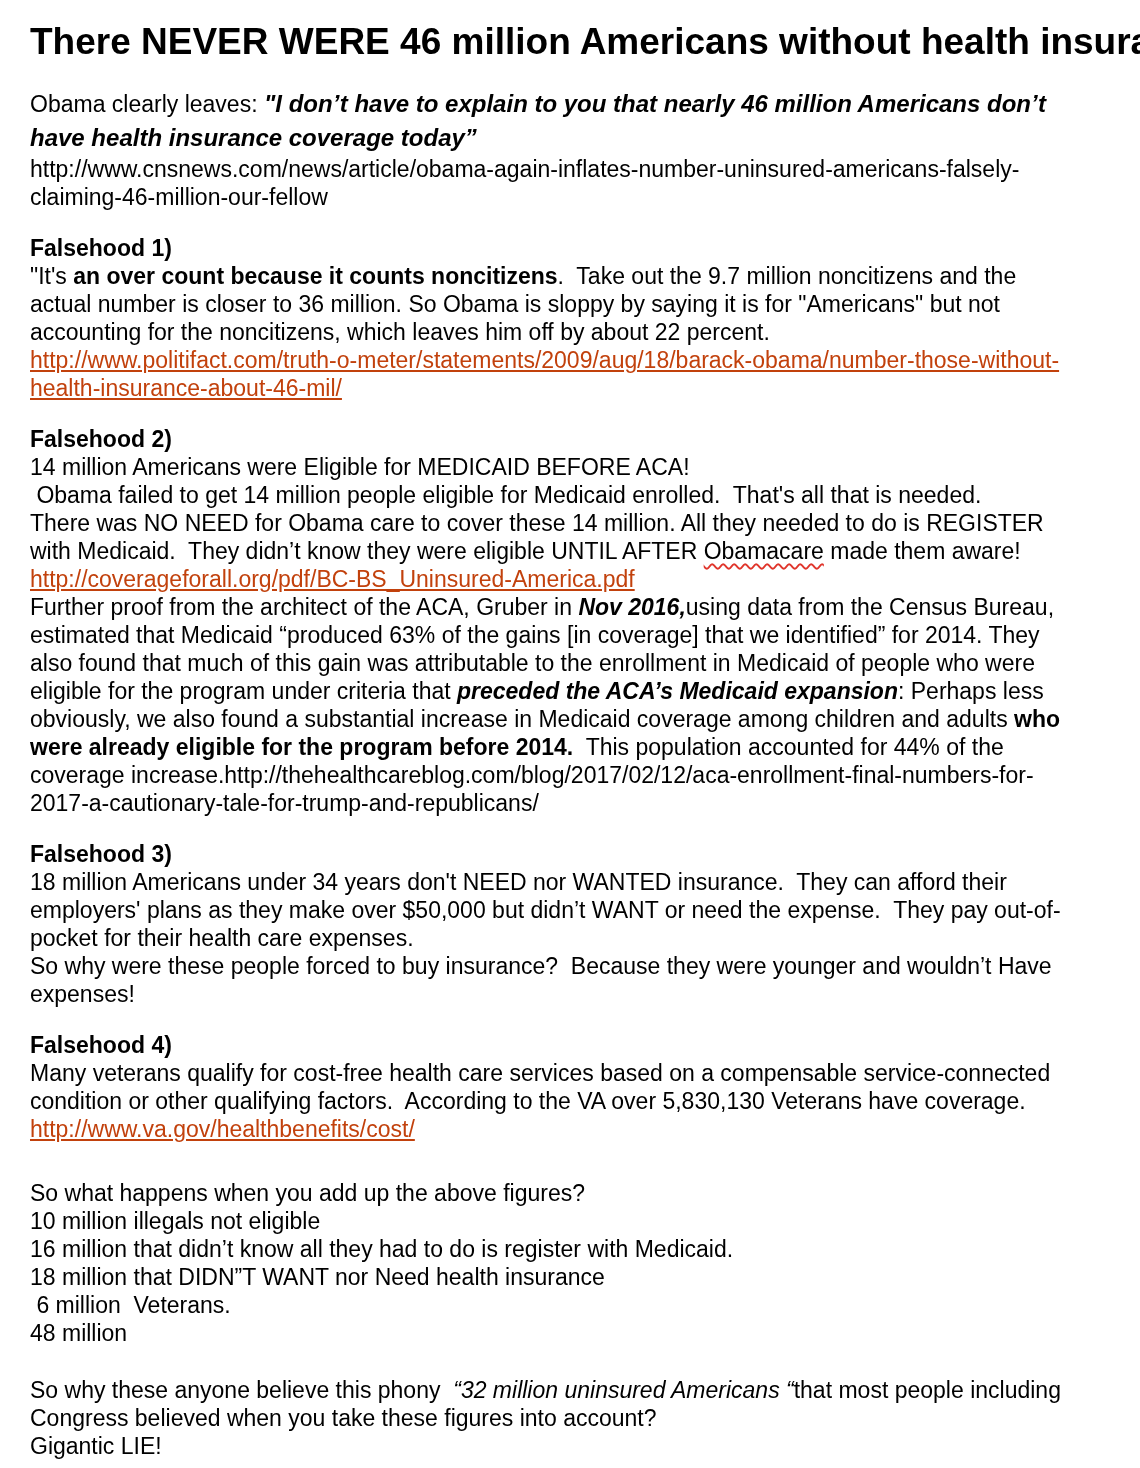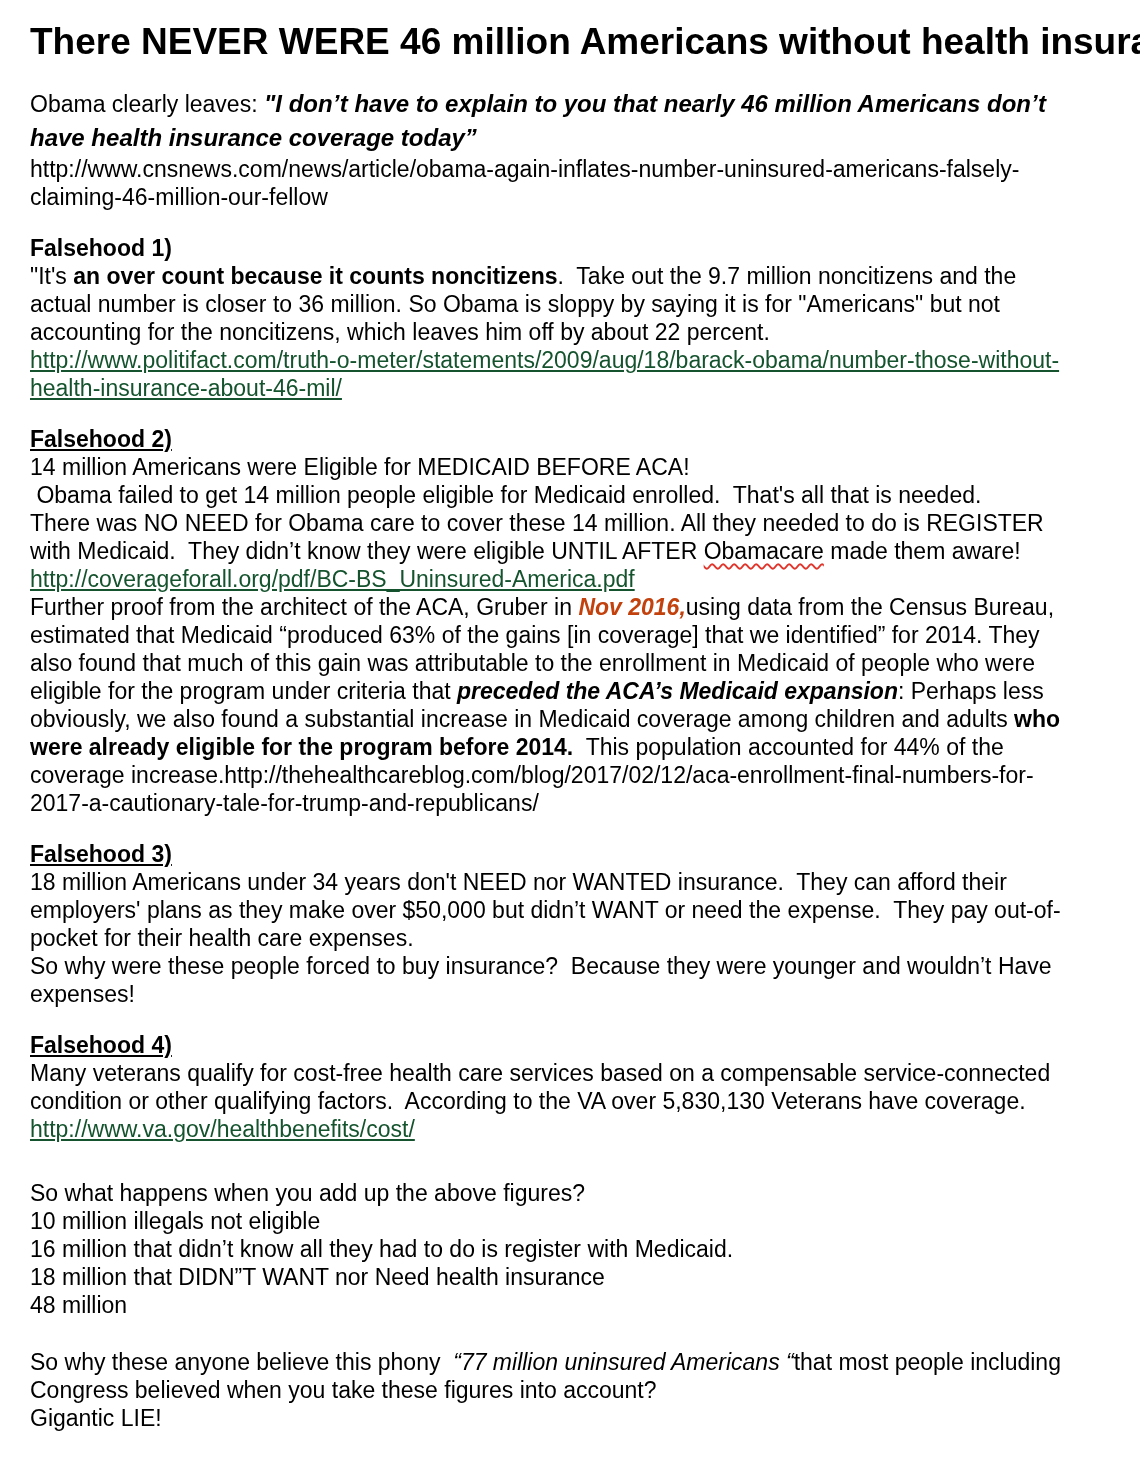--- a/index.html
+++ b/index.html
@@ -33,25 +33,25 @@
   p.line {
     font-size: 23px;
     line-height: 28px;
     margin: 0;
     white-space: pre-wrap;
     overflow-wrap: break-word;
   }
   p.quote { line-height: 33px; }
   .b  { font-weight: bold; }
   .i  { font-style: italic; }
-  .u  { text-decoration: underline; }
+  .u  { }
   .lg { font-size: 24px; }
-  .blue { color: #c2410c; }
+  .blue { color: #000000; }
   a.link {
-    color: #14532d;
+    color: #c2410c;
     text-decoration: underline;
     cursor: pointer;
   }
   .sq {
     text-decoration: underline;
     text-decoration-style: wavy;
     text-decoration-color: #E0352B;
     text-decoration-thickness: 2px;
     text-underline-offset: 4px;
     text-align: right;
@@ -88,20 +88,21 @@
       <section class="section" data-name="falsehood-4-section">
         <p class="line" data-name="falsehood-4-heading"><span class="b u" data-name="falsehood-4-heading-text">Falsehood 4)</span></p>
         <p class="line" data-name="falsehood-4-paragraph"><span class="" data-name="falsehood-4-paragraph-text">Many veterans qualify for cost-free health care services based on a compensable service-connected condition or other qualifying factors.  According to the VA over 5,830,130 Veterans have coverage.</span></p>
         <p class="line" data-name="va-link-line"><a class="link " data-name="va-link-line-link">http://www.va.gov/healthbenefits/cost/</a></p>
       </section>
       <section class="section" data-name="summary-section">
         <p class="line" data-name="summary-question-line"><span class="" data-name="summary-question-line-text">So what happens when you add up the above figures?</span></p>
         <p class="line" data-name="summary-line-illegals"><span class="" data-name="summary-line-illegals-text">10 million illegals not eligible</span></p>
         <p class="line" data-name="summary-line-medicaid"><span class="" data-name="summary-line-medicaid-text">16 million that didn’t know all they had to do is register with Medicaid.</span></p>
         <p class="line" data-name="summary-line-didnt-want"><span class="" data-name="summary-line-didnt-want-text">18 million that DIDN”T WANT nor Need health insurance</span></p>
+        <p class="line" data-name="summary-line-veterans"><span class="u" data-name="summary-line-veterans-text"> 6 million  Veterans</span><span class="" data-name="summary-line-veterans-text">.</span></p>
         <p class="line" data-name="summary-line-total"><span class="" data-name="summary-line-total-text">48 million</span></p>
       </section>
       <section class="section" data-name="conclusion-section">
-        <p class="line" data-name="conclusion-paragraph"><span class="" data-name="conclusion-paragraph-text">So why these anyone believe this phony  </span><span class="i" data-name="conclusion-paragraph-text">“77 million uninsured Americans “</span><span class="" data-name="conclusion-paragraph-text">that most people including Congress believed when you take these figures into account?</span></p>
+        <p class="line" data-name="conclusion-paragraph"><span class="" data-name="conclusion-paragraph-text">So why these anyone believe this phony  </span><span class="i" data-name="conclusion-paragraph-text">“32 million uninsured Americans “</span><span class="" data-name="conclusion-paragraph-text">that most people including Congress believed when you take these figures into account?</span></p>
         <p class="line" data-name="conclusion-line-lie"><span class="" data-name="conclusion-line-lie-text">Gigantic LIE!</span></p>
       </section>
     </div>
 </main>
 
 </body></html>

